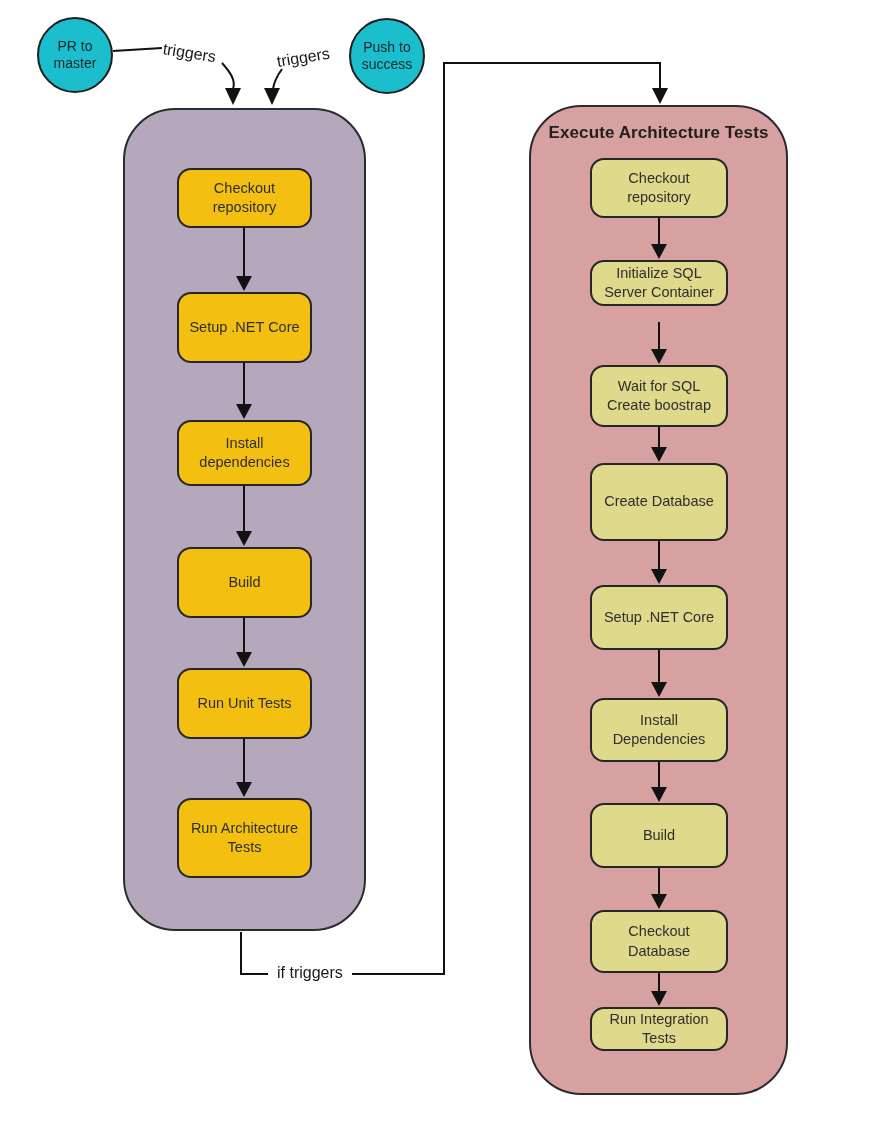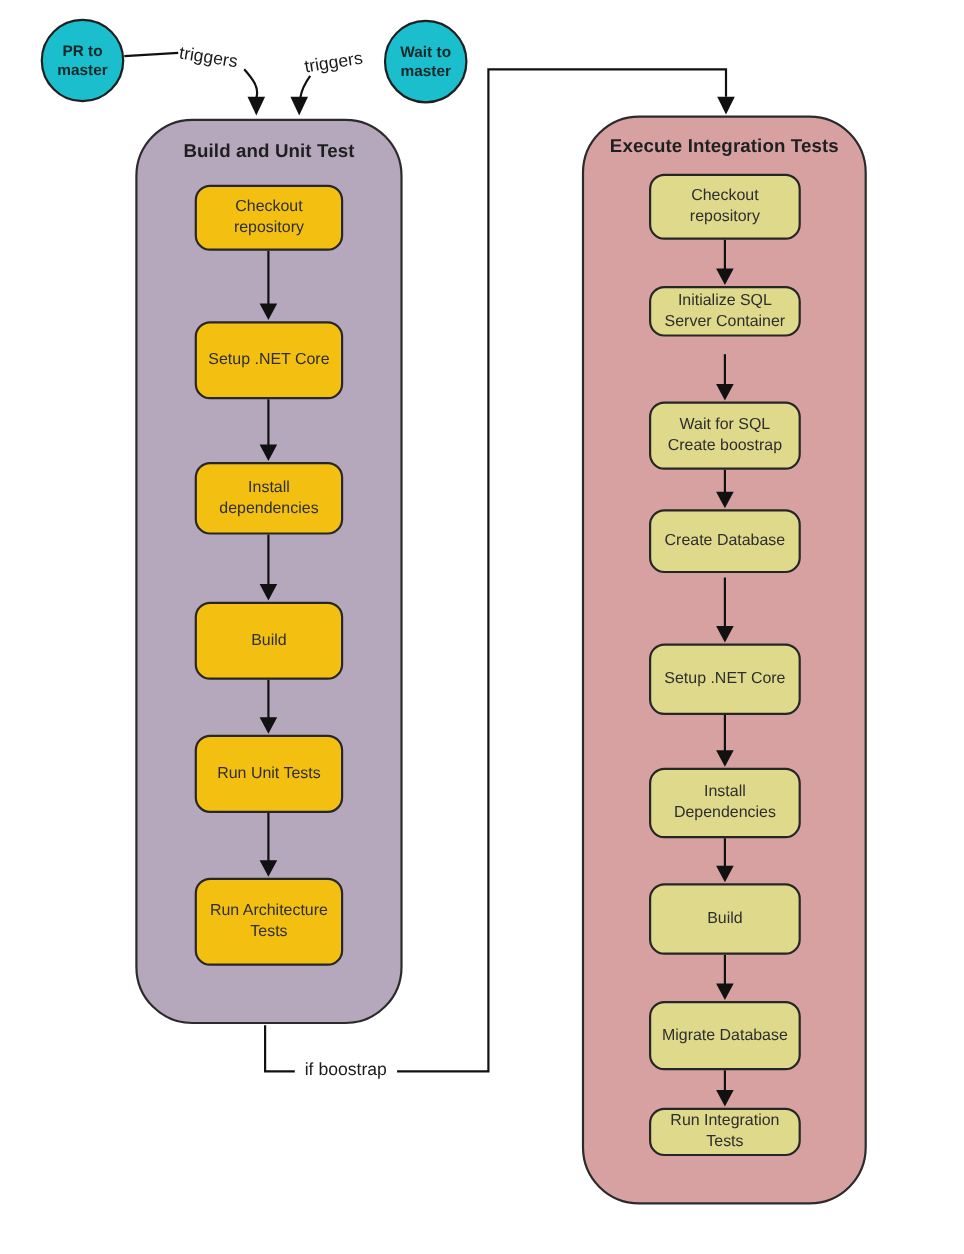--- a/index.html
+++ b/index.html
@@ -16,26 +16,26 @@
   .step{
     position:absolute;border:2px solid #262626;border-radius:14px;box-sizing:border-box;
     display:flex;align-items:center;justify-content:center;text-align:center;
     font-size:14.5px;line-height:1.32;color:#2e2e2e;padding:3px 6px;
   }
   .c1{background:#F3C012;left:177px;width:135px;}
   .c2{background:#DFD98B;left:590px;width:138px;}
   .p0s0{top:168px;height:60px}.p0s1{top:292px;height:71px}.p0s2{top:420px;height:66px}
   .p0s3{top:547px;height:71px}.p0s4{top:668px;height:71px}.p0s5{top:798px;height:80px}
   .p1s0{top:158px;height:60px}.p1s1{top:260px;height:46px}.p1s2{top:365px;height:62px}
-  .p1s3{top:463px;height:58px}.p1s4{top:585px;height:65px}.p1s5{top:698px;height:64px}
+  .p1s3{top:463px;height:78px}.p1s4{top:585px;height:65px}.p1s5{top:698px;height:64px}
   .p1s6{top:803px;height:65px}.p1s7{top:910px;height:63px}.p1s8{top:1007px;height:44px}
   .circle{
     position:absolute;width:76px;height:76px;border-radius:50%;background:#1BBECD;
     border:2px solid #1f1f1f;box-sizing:border-box;display:flex;align-items:center;justify-content:center;
-    text-align:center;font-size:14px;line-height:1.25;color:#14282a;font-weight:700;
+    text-align:center;font-size:14px;line-height:1.25;color:#14282a;font-weight:400;
   }
   #circle-pr{left:37px;top:17px;}
   #circle-push{left:349px;top:18px;}
   .edge-label{position:absolute;font-size:16px;color:#1a1a1a;white-space:nowrap;}
   #trig1{left:163px;top:40px;transform:rotate(9deg);transform-origin:left center;}
   #trig2{left:277px;top:53px;transform:rotate(-9deg);transform-origin:left center;}
   #ifsuccess{left:268px;top:964px;background:#ffffff;padding:0 9px;font-size:16px;}
   #connectors{position:absolute;left:0;top:0;pointer-events:none;}
   #connectors line,#connectors path,#connectors polyline{stroke:#111111;stroke-width:2;fill:none;}
   #connectors polygon{fill:#111111;stroke:none;}
@@ -84,39 +84,38 @@
     <polygon points="651,682 667,682 659,697"></polygon>
     <line x1="659" y1="762" x2="659" y2="788"></line>
     <polygon points="651,787 667,787 659,802"></polygon>
     <line x1="659" y1="868" x2="659" y2="895"></line>
     <polygon points="651,894 667,894 659,909"></polygon>
     <line x1="659" y1="973" x2="659" y2="992"></line>
     <polygon points="651,991 667,991 659,1006"></polygon>
   </svg>
 
   <div id="circle-pr" class="circle">PR to master</div>
-  <div id="circle-push" class="circle">Wait to master</div>
+  <div id="circle-push" class="circle">Push to success</div>
 
   <span id="trig1" class="edge-label">triggers</span>
   <span id="trig2" class="edge-label">triggers</span>
-  <span id="ifsuccess" class="edge-label">if boostrap</span>
+  <span id="ifsuccess" class="edge-label">if triggers</span>
 
-  <div id="title1" class="container-title">Build and Unit Test</div>
-  <div id="title2" class="container-title">Execute Integration Tests</div>
+  <div id="title2" class="container-title">Execute Architecture Tests</div>
 
   <div class="step c1 p0s0">Checkout repository</div>
   <div class="step c1 p0s1">Setup .NET Core</div>
   <div class="step c1 p0s2">Install dependencies</div>
   <div class="step c1 p0s3">Build</div>
   <div class="step c1 p0s4">Run Unit Tests</div>
   <div class="step c1 p0s5">Run Architecture Tests</div>
 
   <div class="step c2 p1s0">Checkout repository</div>
   <div class="step c2 p1s1">Initialize SQL Server Container</div>
   <div class="step c2 p1s2">Wait for SQL Create boostrap</div>
   <div class="step c2 p1s3">Create Database</div>
   <div class="step c2 p1s4">Setup .NET Core</div>
   <div class="step c2 p1s5">Install Dependencies</div>
   <div class="step c2 p1s6">Build</div>
-  <div class="step c2 p1s7">Migrate Database</div>
+  <div class="step c2 p1s7">Checkout Database</div>
   <div class="step c2 p1s8">Run Integration Tests</div>
 
 </div>
 
 </body></html>

